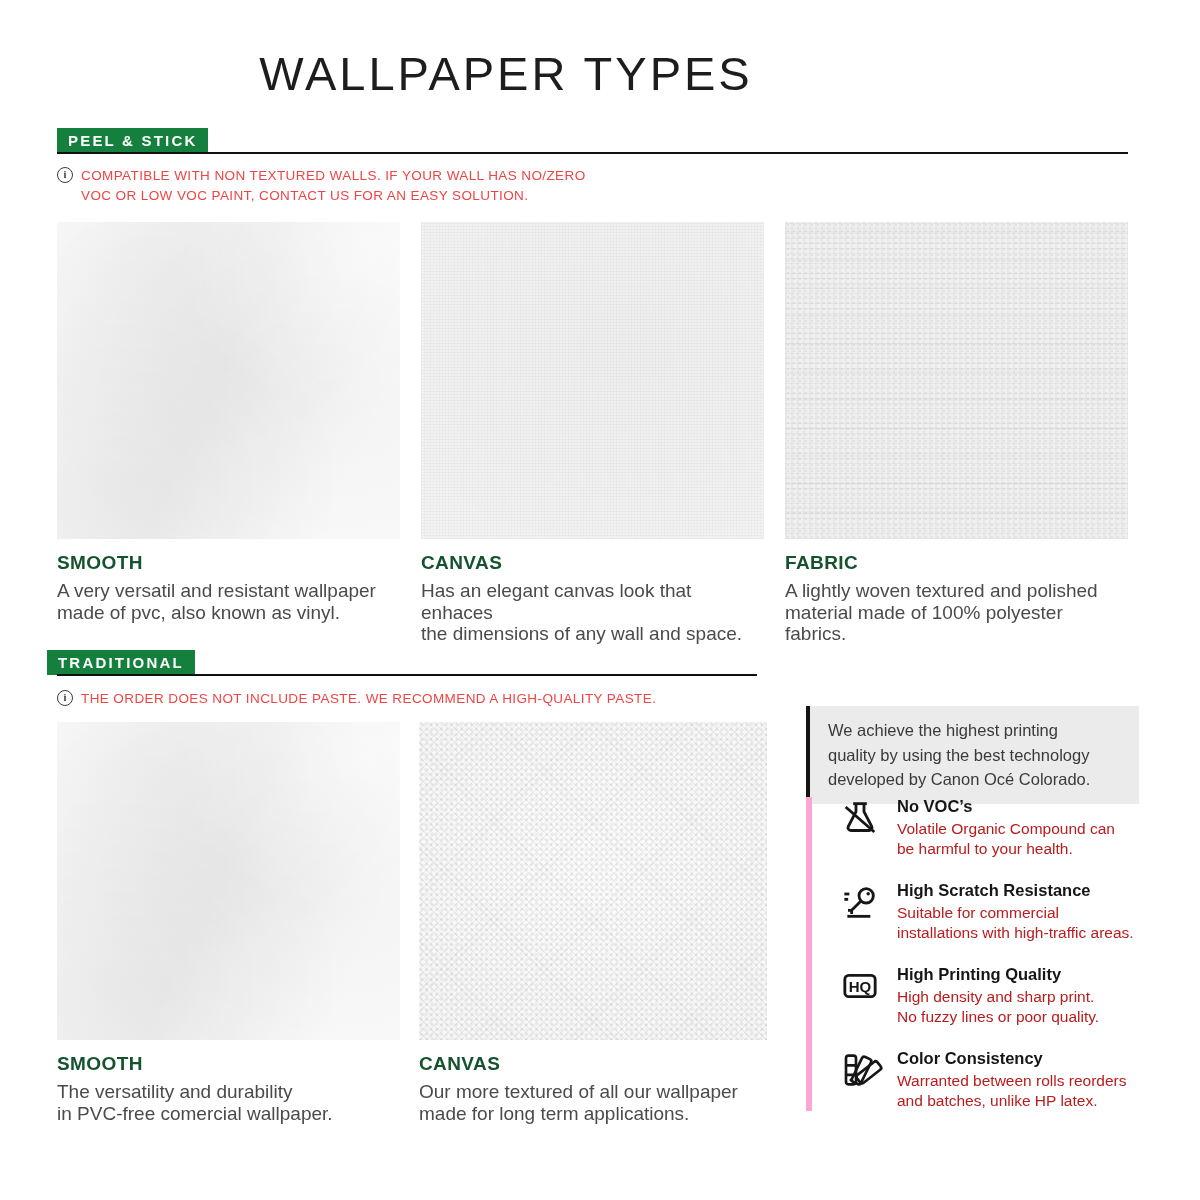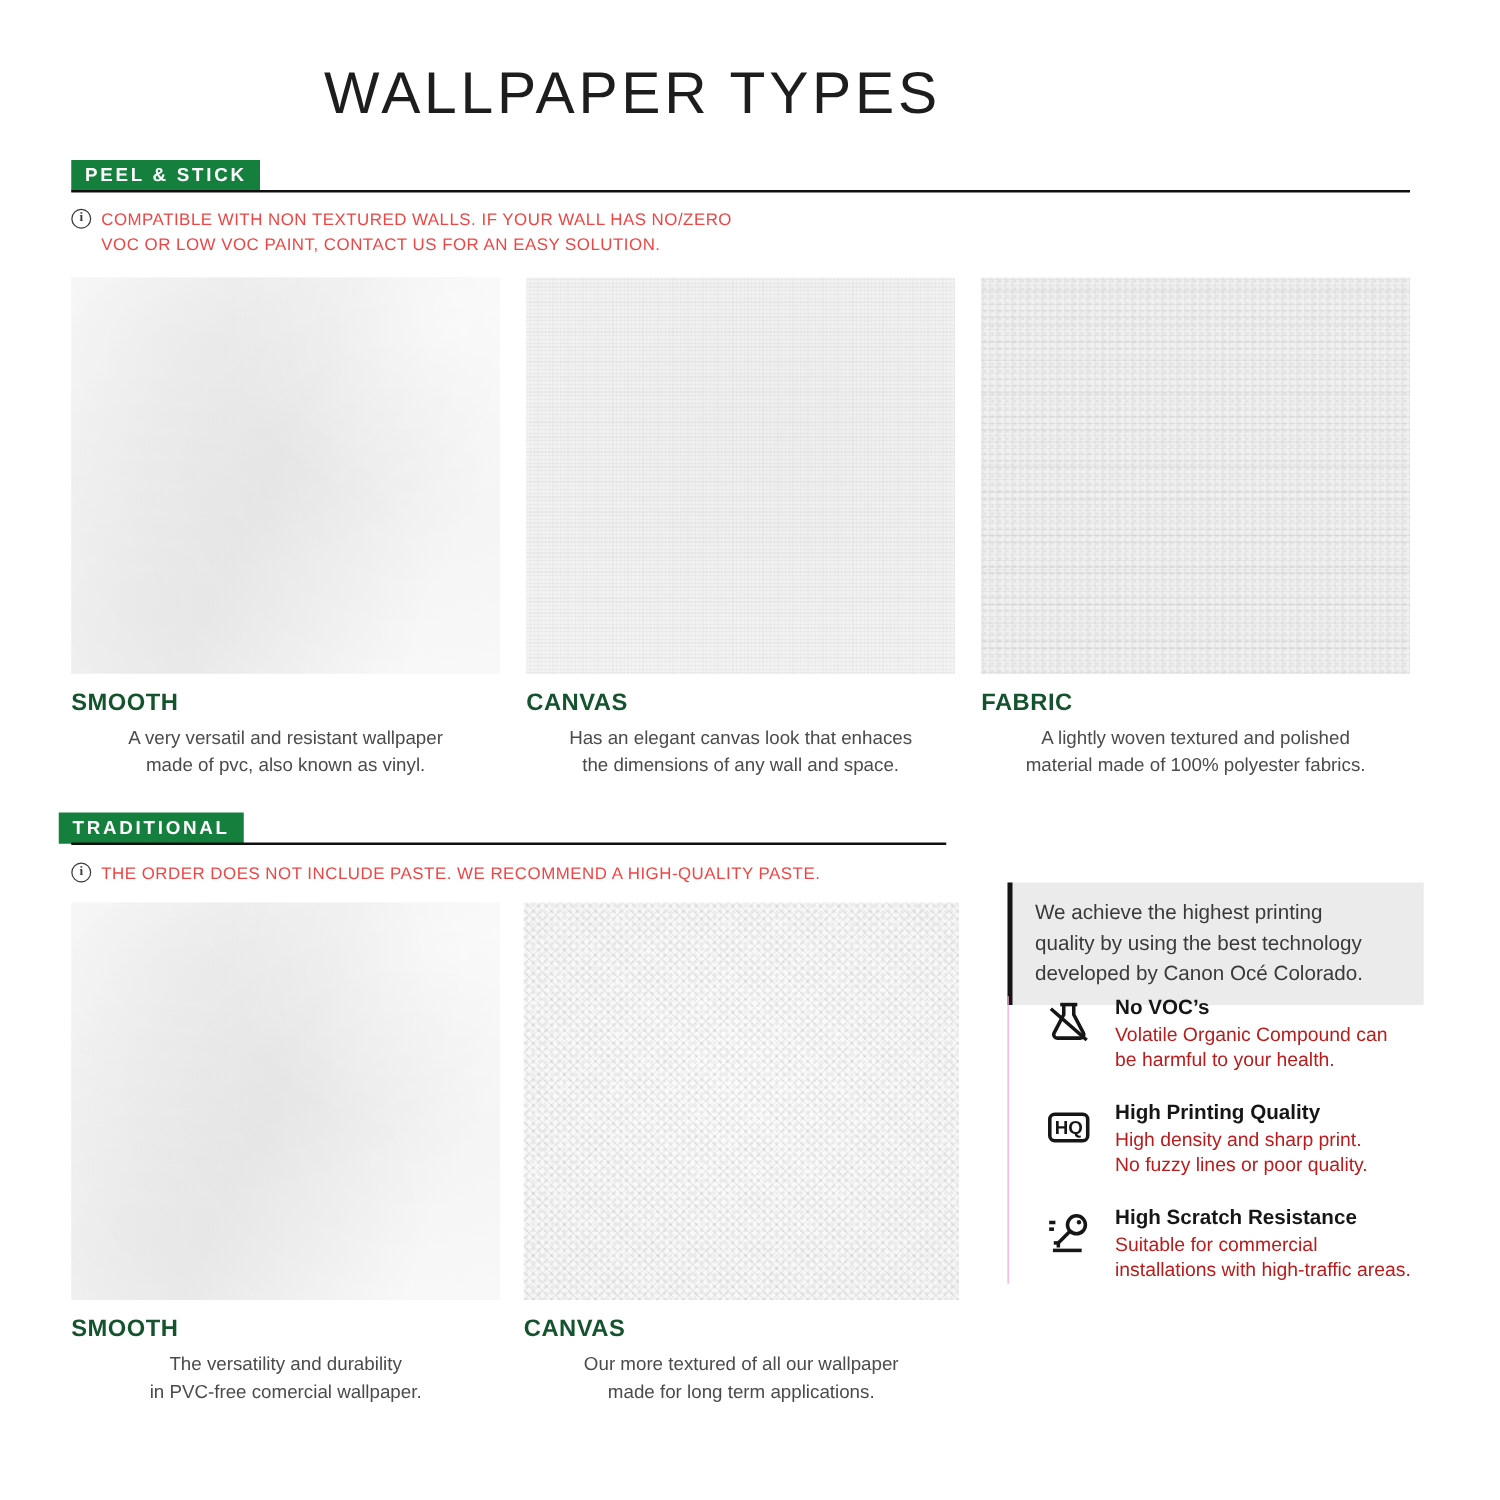--- a/index.html
+++ b/index.html
@@ -38,21 +38,21 @@
   }
   
   .col{position:absolute;}
   .col-r1{top:222px;width:343px;}
   .col-r1-1{left:57px;}  .col-r1-2{left:421px;}  .col-r1-3{left:785px;}
   .col-r2{top:722px;width:343px;}
   .col-r2-1{left:57px;}  .col-r2-2{left:419px;width:348px;}
   .swatch{width:100%;height:317px;}
   .col-r2 .swatch{height:318px;}
   .sw-title{margin:13px 0 0 0;font-size:19px;font-weight:600;letter-spacing:.4px;color:#14532d;}
-  .sw-desc{margin:6px 0 0 0;font-size:15px;line-height:21.5px;color:#4b4b4b;white-space:pre-line;text-align:center;}
+  .sw-desc{margin:6px 0 0 0;font-size:19px;line-height:21.5px;color:#4b4b4b;white-space:pre-line;}
   
   .tex-smooth{
     background-color:#f6f6f6;
     background-image:
       radial-gradient(420px 300px at 28% 18%, rgba(0,0,0,.035), transparent 62%),
       radial-gradient(520px 400px at 78% 52%, rgba(0,0,0,.03), transparent 65%),
       radial-gradient(380px 320px at 18% 82%, rgba(0,0,0,.035), transparent 60%),
       radial-gradient(300px 260px at 88% 12%, rgba(255,255,255,.9), transparent 60%),
       linear-gradient(115deg, rgba(255,255,255,.55), rgba(0,0,0,.025) 48%, rgba(255,255,255,.6) 85%);
   }
@@ -84,21 +84,21 @@
   
   .quote{
     position:absolute;left:806px;top:674px;width:333px;box-sizing:border-box;
     background:#ebebeb;border-left:4px solid #141414;
     padding:12px 8px 12px 18px;
     margin-top:32px;
   }
   .quote-text{font-size:16.5px;line-height:24.5px;color:#3a3a3a;white-space:pre-line;}
   .features{
     position:absolute;left:806px;top:797px;width:352px;box-sizing:border-box;
-    border-left:1px solid #f9a8d4;padding-left:27px;
+    border-left:6px solid #f9a8d4;padding-left:27px;
     display:flex;flex-direction:column;gap:22px;
   }
   .feature{display:flex;gap:16px;align-items:flex-start;min-height:62px;}
   .f-icon{flex:none;width:42px;height:42px;display:flex;align-items:center;justify-content:center;}
   .f-icon svg{overflow:visible;}
   .f-title{font-size:16.5px;font-weight:700;color:#161616;line-height:19px;}
   .f-desc{margin-top:3px;font-size:15.5px;line-height:20px;color:#b91c1c;white-space:pre-line;}
 </style>
 </head>
 <body>
@@ -178,45 +178,61 @@
       <div>
         <div class="f-title">No VOC’s</div>
         <div class="f-desc">Volatile Organic Compound can
 be harmful to your health.</div>
       </div>
     </div>
 
     <div class="feature">
       <span class="f-icon">
         <svg width="40" height="40" viewBox="0 0 24 24" fill="none" stroke="#161616" stroke-width="1.7" aria-hidden="true">
-          <rect x="2.9" y="5.6" width="18.2" height="12.8" rx="2.4"></rect>
-          <text x="12" y="15.3" text-anchor="middle" font-size="9" font-weight="700" font-family="Liberation Sans, sans-serif" fill="#161616" stroke="none">HQ</text>
-        </svg>
-      </span>
-      <div>
-        <div class="f-title">High Printing Quality</div>
-        <div class="f-desc">High density and sharp print.
-No fuzzy lines or poor quality.</div>
-      </div>
-    </div>
-
-    <div class="feature">
-      <span class="f-icon">
-        <svg width="40" height="40" viewBox="0 0 24 24" fill="none" stroke="#161616" stroke-width="1.7" aria-hidden="true">
           <circle cx="15.7" cy="8.3" r="4.3"></circle>
           <circle cx="16.9" cy="7.1" r="1.05" fill="#161616" stroke="none"></circle>
           <path d="M12.6 11.4 L7 17 v2.2"></path>
           <path d="M7 17 H4.8"></path>
           <path d="M2.6 7.2 h3"></path>
           <path d="M2.6 10.4 h2.3"></path>
           <path d="M4.4 20.6 h13.8"></path>
         </svg>
       </span>
       <div>
         <div class="f-title">High Scratch Resistance</div>
         <div class="f-desc">Suitable for commercial
 installations with high-traffic areas.</div>
       </div>
     </div>
 
+    <div class="feature">
+      <span class="f-icon">
+        <svg width="40" height="40" viewBox="0 0 24 24" fill="none" stroke="#161616" stroke-width="1.7" aria-hidden="true">
+          <rect x="2.9" y="5.6" width="18.2" height="12.8" rx="2.4"></rect>
+          <text x="12" y="15.3" text-anchor="middle" font-size="9" font-weight="700" font-family="Liberation Sans, sans-serif" fill="#161616" stroke="none">HQ</text>
+        </svg>
+      </span>
+      <div>
+        <div class="f-title">High Printing Quality</div>
+        <div class="f-desc">High density and sharp print.
+No fuzzy lines or poor quality.</div>
+      </div>
+    </div>
+
+    <div class="feature">
+      <span class="f-icon">
+        <svg width="40" height="40" viewBox="0 0 24 24" fill="none" stroke="#161616" stroke-width="1.6" aria-hidden="true">
+          <rect x="3.6" y="3.4" width="6" height="17.2" rx="1.5"></rect>
+          <path d="M3.6 9.2 h6 M3.6 14.9 h6"></path>
+          <circle cx="6.6" cy="18" r="0.95" fill="#161616" stroke="none"></circle>
+          <rect x="9.9" y="4" width="6" height="16.6" rx="1.5" transform="rotate(26 12.9 12.3)"></rect>
+          <rect x="14.3" y="5.6" width="6" height="15.6" rx="1.5" transform="rotate(52 17.3 13.4)"></rect>
+        </svg>
+      </span>
+      <div>
+        <div class="f-title">Color Consistency</div>
+        <div class="f-desc">Warranted between rolls reorders
+and batches, unlike HP latex.</div>
+      </div>
+    </div>
 
   </div>
 </div>
 
 </body></html>

